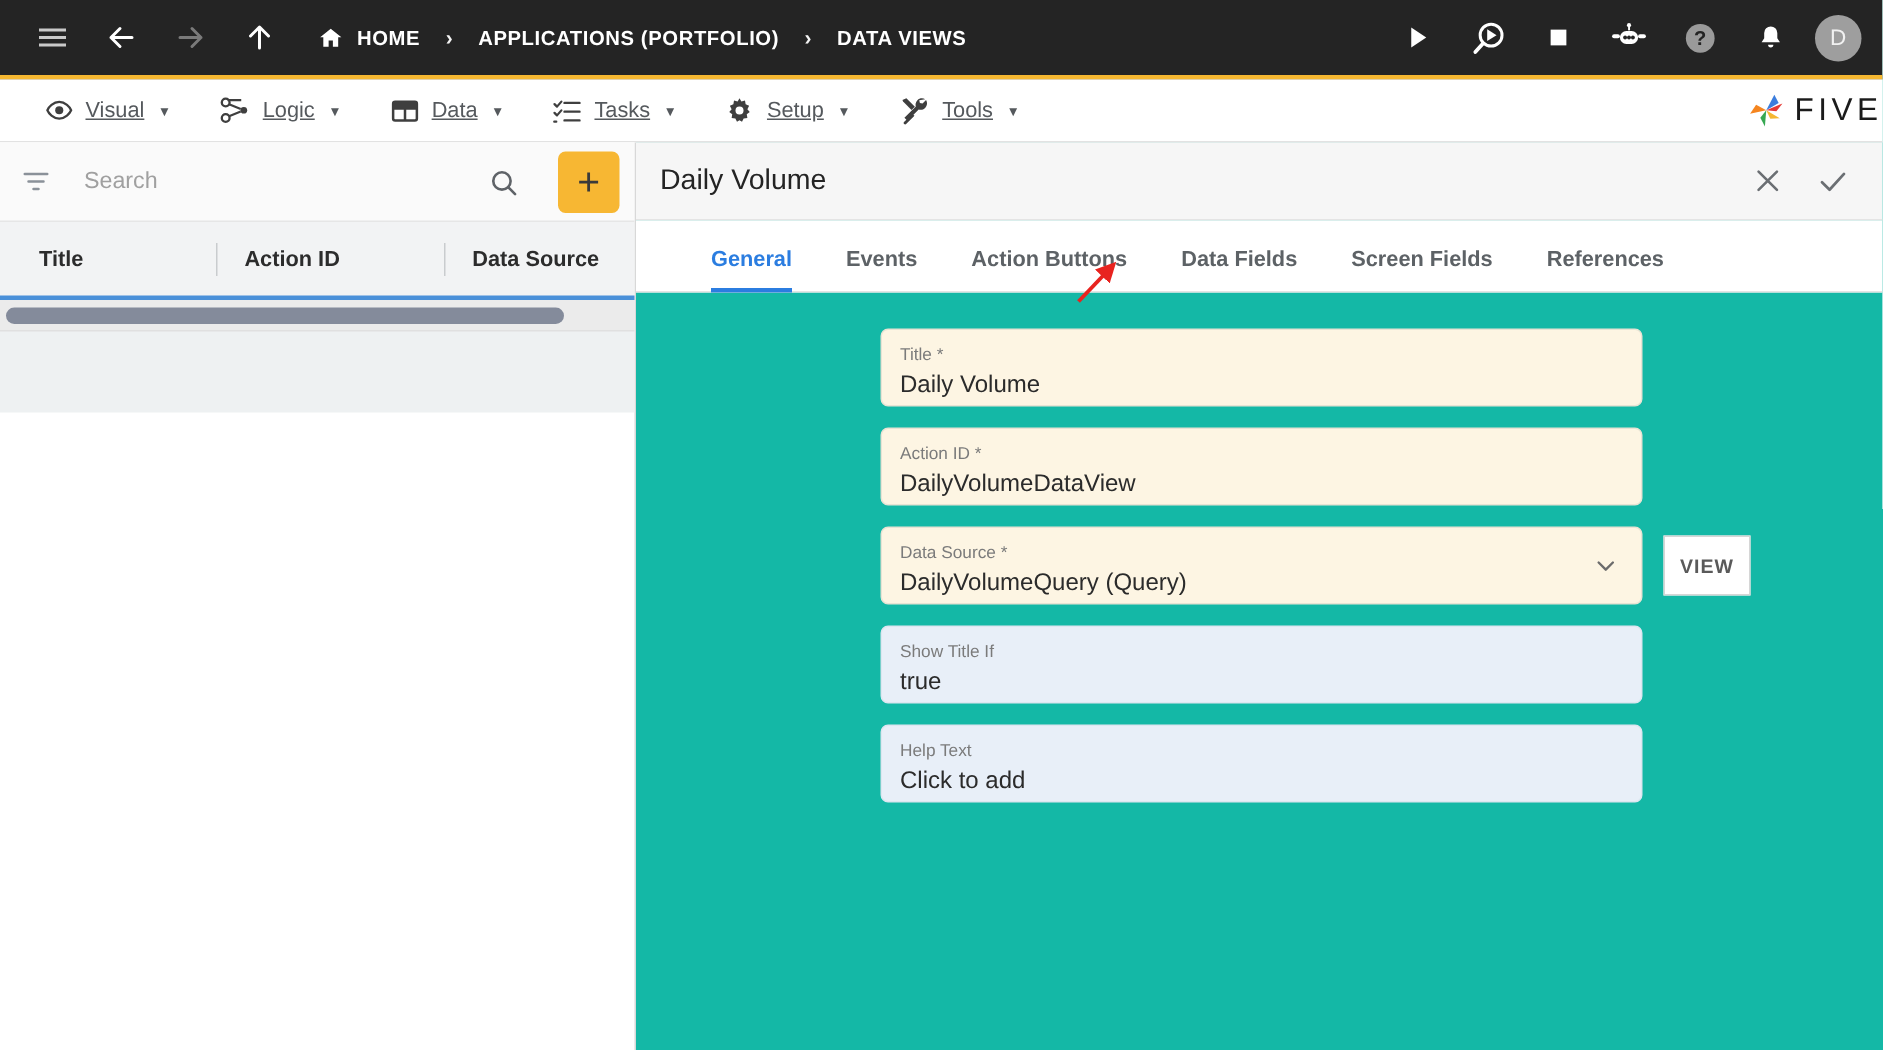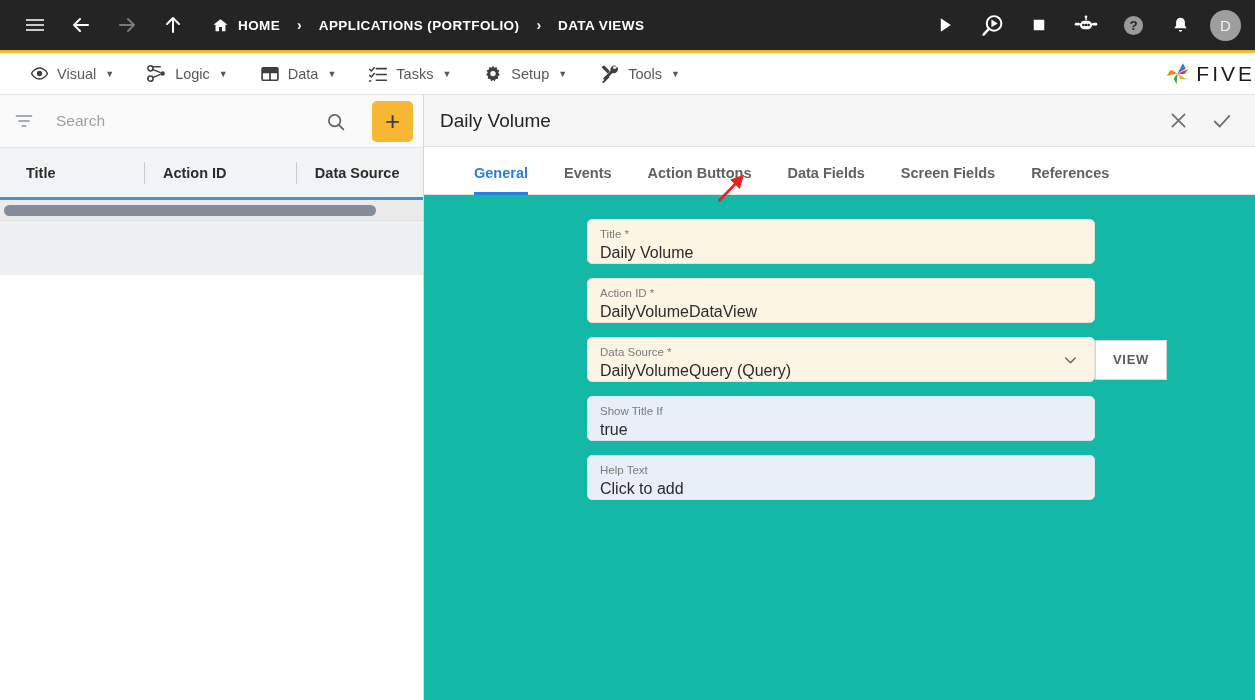--- a/index.html
+++ b/index.html
@@ -71,21 +71,21 @@
   }
   .menu-item {
     display: flex; align-items: center;
     gap: 8px;
     padding: 0 16px;
     height: 100%;
     color: #555b60;
     font-size: 14.5px;
     white-space: nowrap;
   }
-  .menu-item .mlabel { color: #55595d; }
+  .menu-item .mlabel { color: #55595d; text-decoration: underline; }
   .caret { font-size: 9px; color: #55595d; margin-left: 1px; }
   .menu-icon { color: #3f3f3f; display:flex; align-items:center; }
   .five-logo {
     margin-left: auto; 
     display: flex; align-items: center; gap: 5px;
   }
   .five-word {
     font-size: 21px; letter-spacing: 3px;
     color: #1b1b1b; font-weight: 400;
   }
@@ -230,21 +230,21 @@
     position: relative;
     overflow: hidden;
   }
   .field-row {
     display: flex; align-items: center;
     margin: 0 0 14px 0;
     padding-left: 163px;
   }
   .field {
     width: 508px;
-    height: 45px;
+    height: 52px;
     border-radius: 5px;
     padding: 7px 14px 0 12px;
     position: relative;
     display: flex; flex-direction: column; justify-content: center;
   }
   .field.req {
     background: #fdf5e3;
     border: 1px solid #e8e3d4;
   }
   .field.opt {
@@ -259,22 +259,22 @@
   .fvalue {
     font-size: 16px; color: #2b2b2b;
     line-height: 1.2;
   }
   .chev {
     position: absolute; right: 14px; top: 50%;
     transform: translateY(-50%);
     color: #6c6c6c; display: flex;
   }
   .view-btn {
-    margin-left: 0;
-    width: 72px; height: 40px;
+    margin-left: 14px;
+    width: 58px; height: 40px;
     border: 1px solid #d6d6d6;
     background: #fff;
     color: #5a5a5a;
     font-size: 13px; font-weight: bold;
     letter-spacing: .7px;
     display: flex; align-items: center; justify-content: center;
     cursor: pointer;
     font-family: inherit;
   }
 

